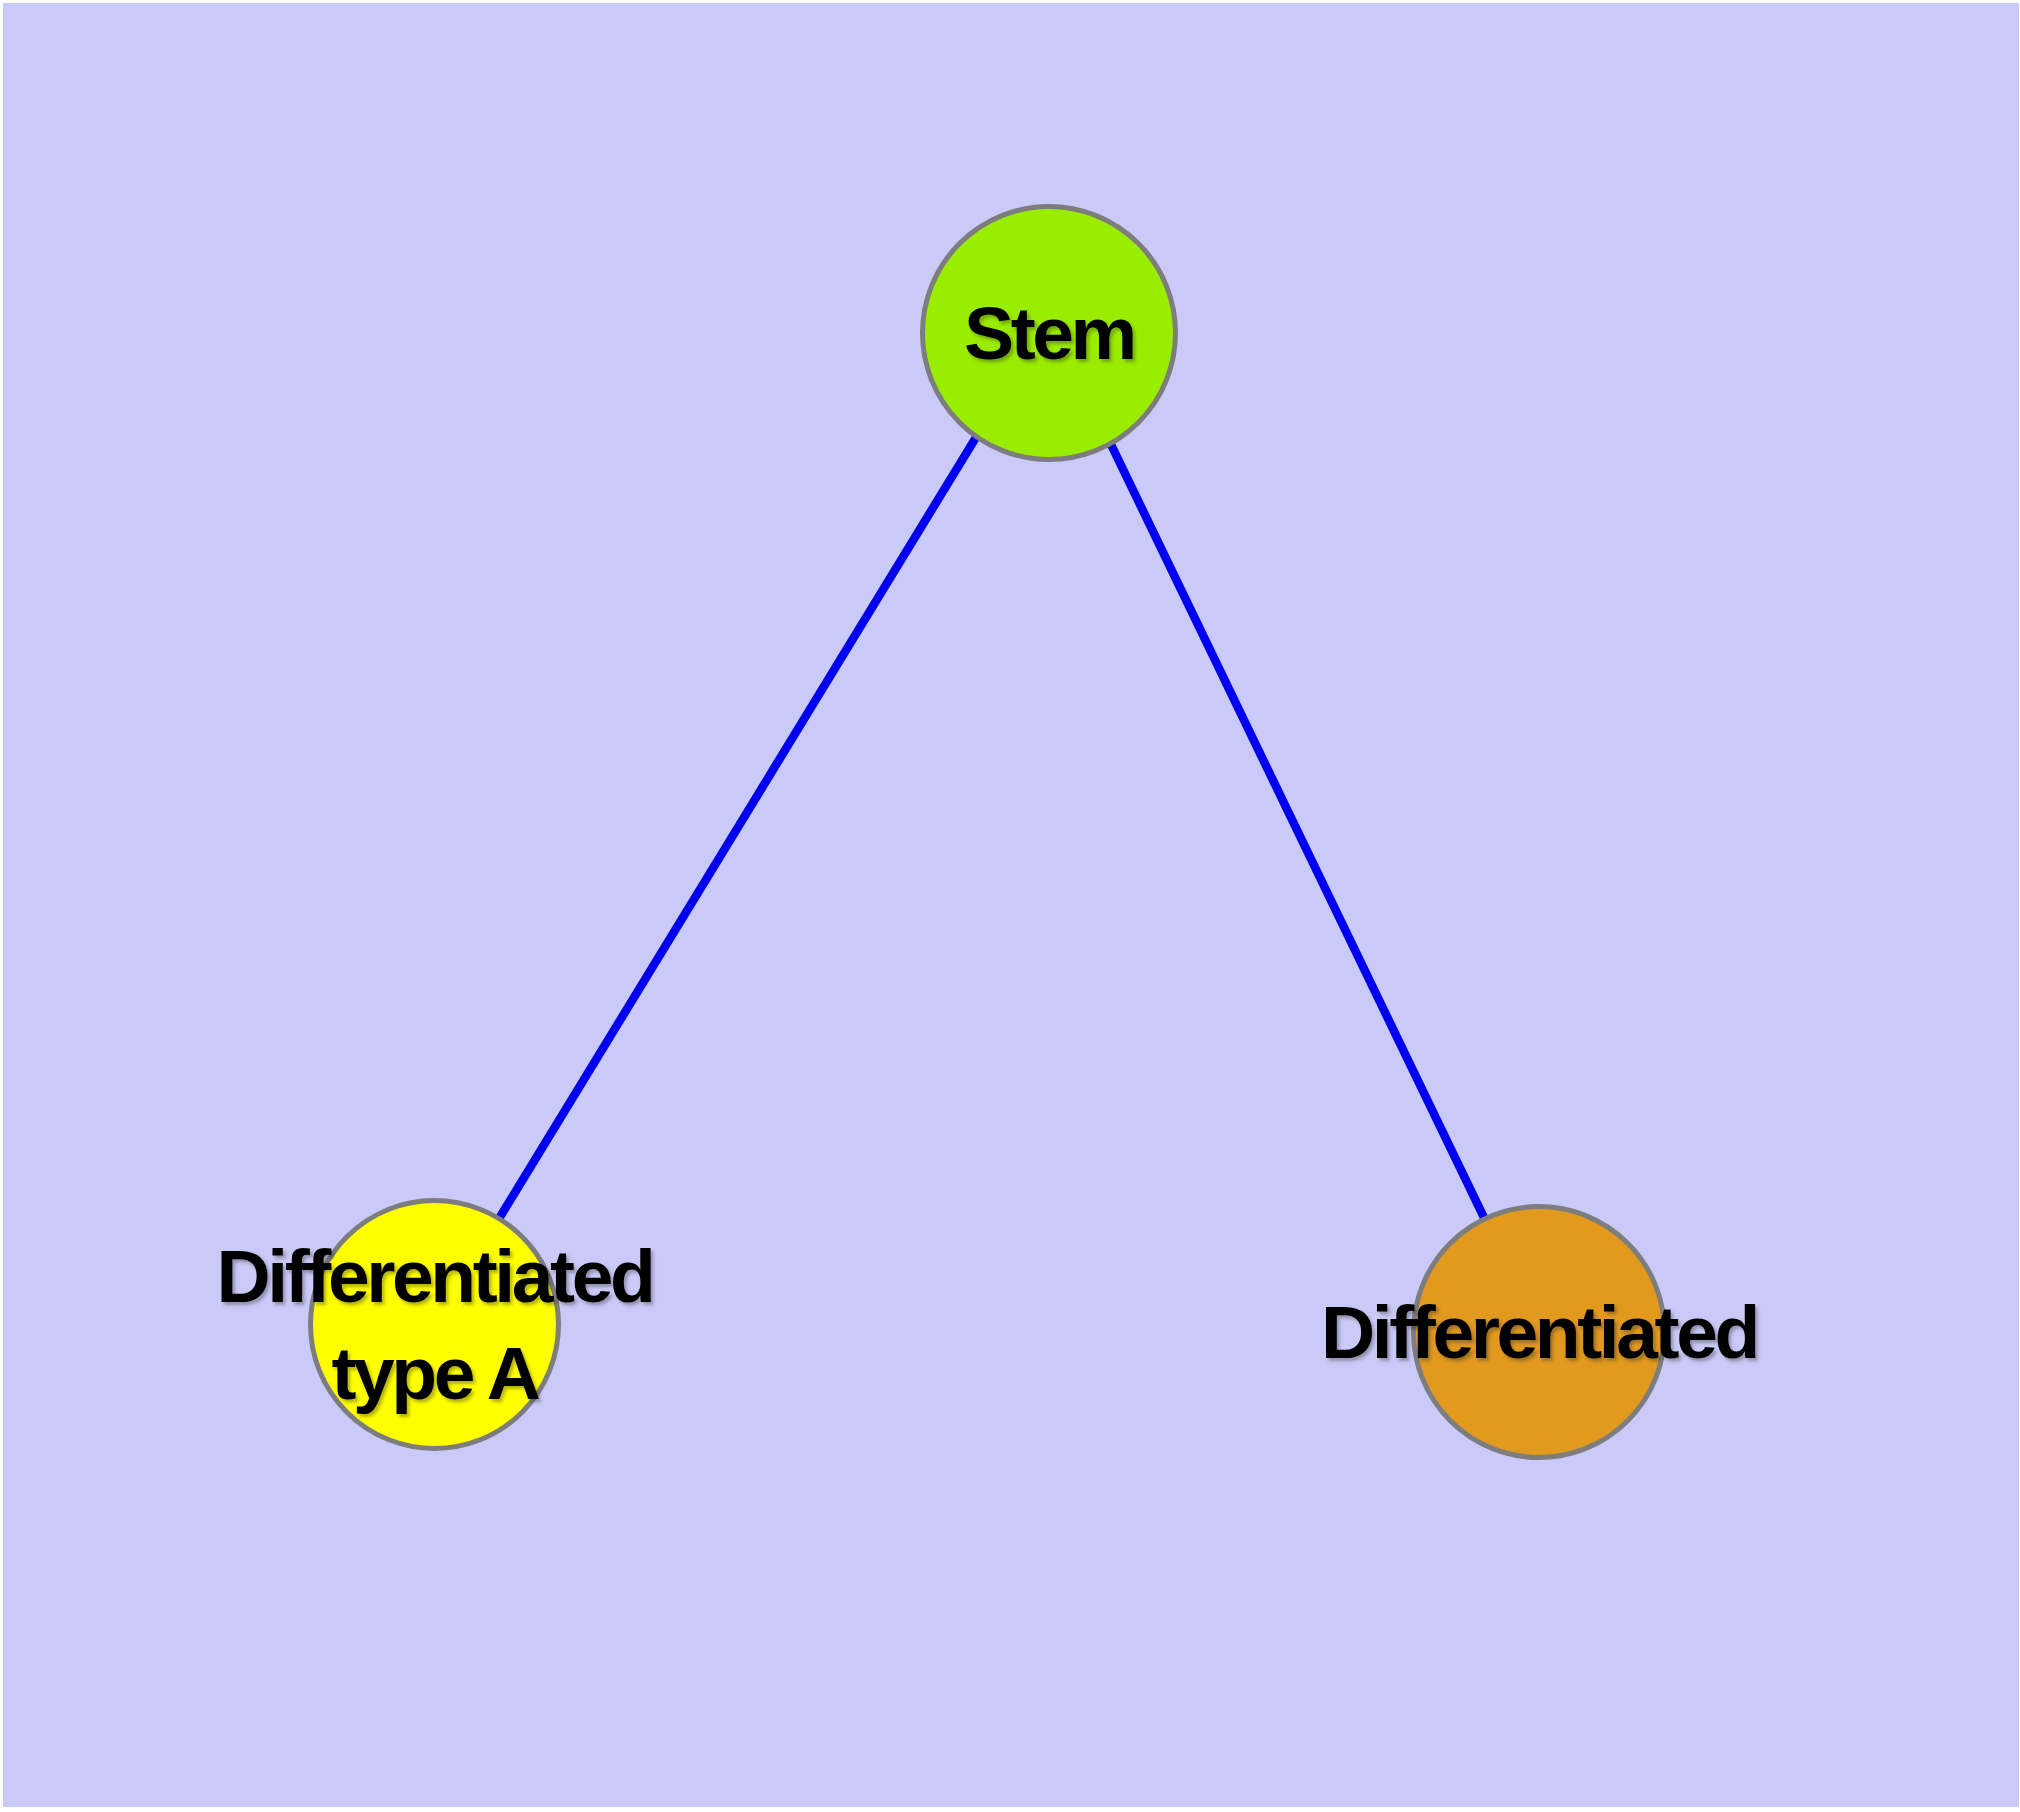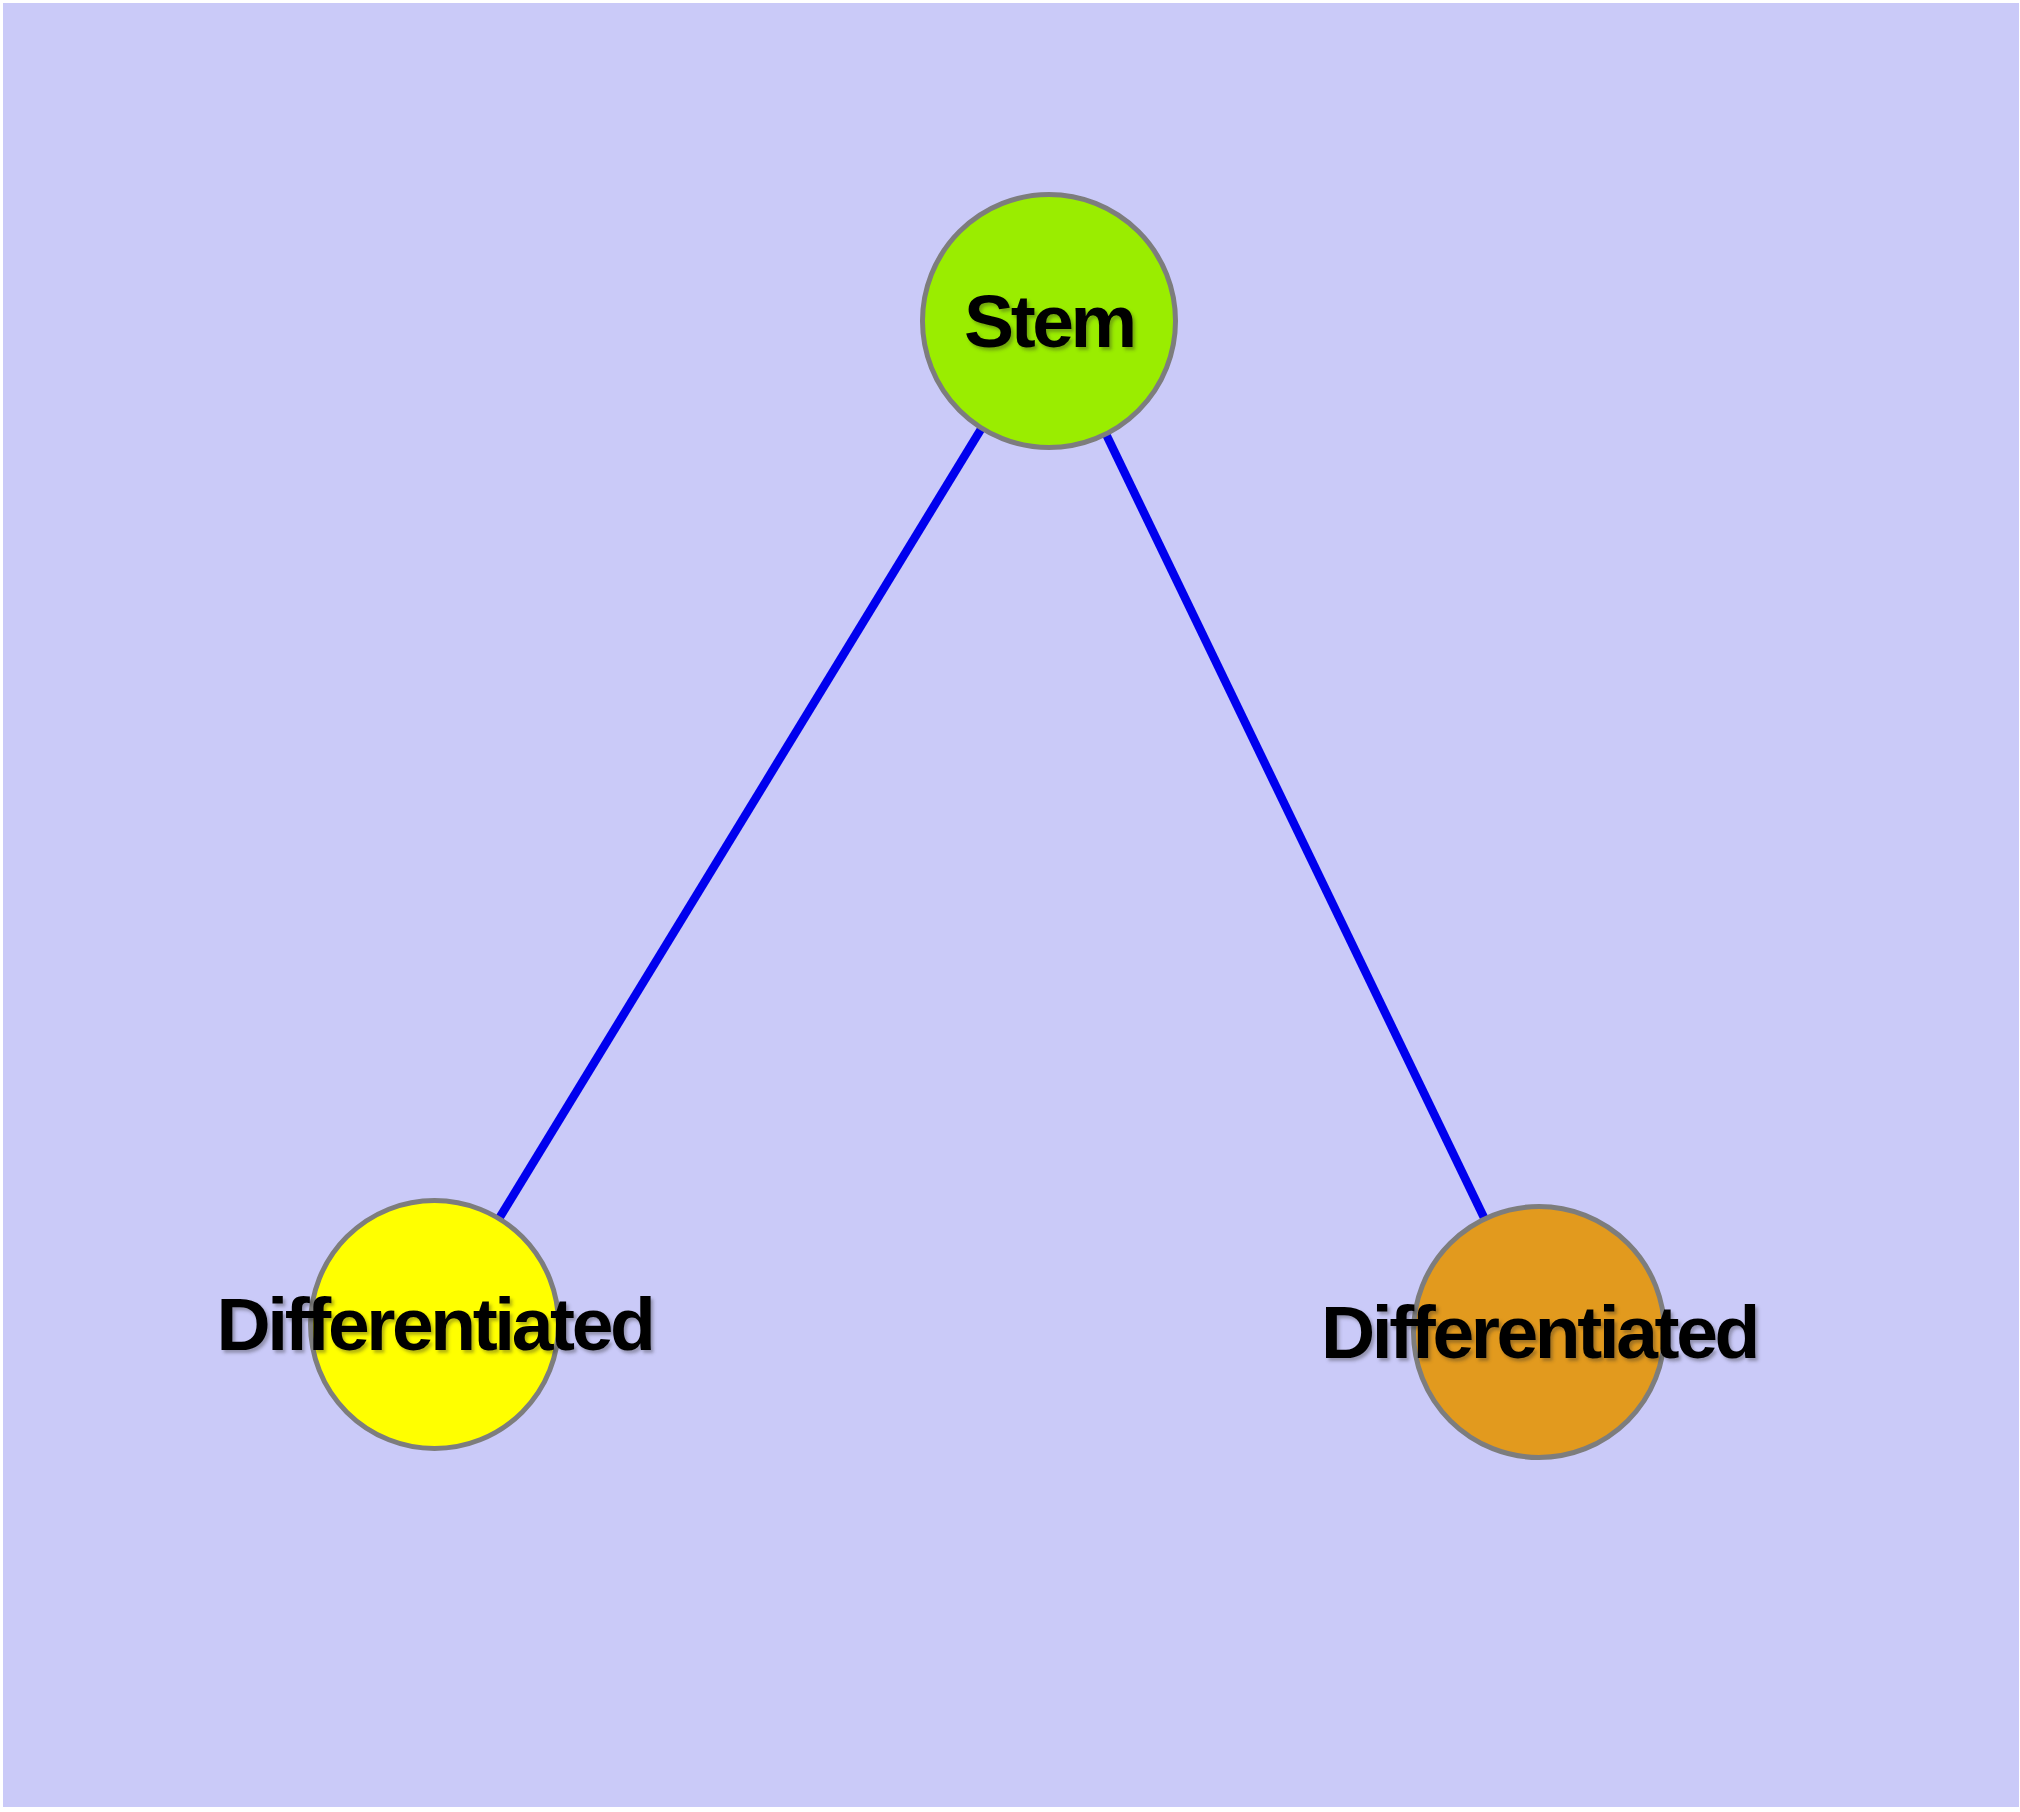--- a/index.html
+++ b/index.html
@@ -51,30 +51,31 @@
 <body>
 
 <div class="stage">
   <div class="canvas" style="background: rgb(202, 202, 248);"></div>
 
   <svg class="edge-layer" viewBox="0 0 2384 2138" xmlns="http://www.w3.org/2000/svg">
     <line x1="1238" y1="374" x2="512" y2="1563" stroke="#0000ee"></line>
     <line x1="1238" y1="374" x2="1816" y2="1572" stroke="#0000ee"></line>
   </svg>
 
-  <div class="node" style="left: 920px; top: 192px; height: 258px; width: 258px; background: rgb(154, 237, 0); border-color: rgb(125, 125, 125);">
+  <div class="node" style="left: 920px; top: 204px; height: 258px; width: 258px; background: rgb(154, 237, 0); border-color: rgb(125, 125, 125);">
     <div class="node-label">
       <span class="label-line">Stem</span>
 
     </div>
   </div>
 
   <div class="node" style="left: 308px; top: 1198px; height: 253px; width: 253px; background: rgb(255, 255, 0); border-color: rgb(125, 125, 125);">
     <div class="node-label">
       <span class="label-line">Differentiated</span>
+      <span class="label-line">type A</span>
     </div>
   </div>
 
   <div class="node" style="left: 1411px; top: 1204px; height: 256px; width: 256px; background: rgb(226, 154, 30); border-color: rgb(125, 125, 125);">
     <div class="node-label">
       <span class="label-line">Differentiated</span>
     </div>
   </div>
 </div>
 

